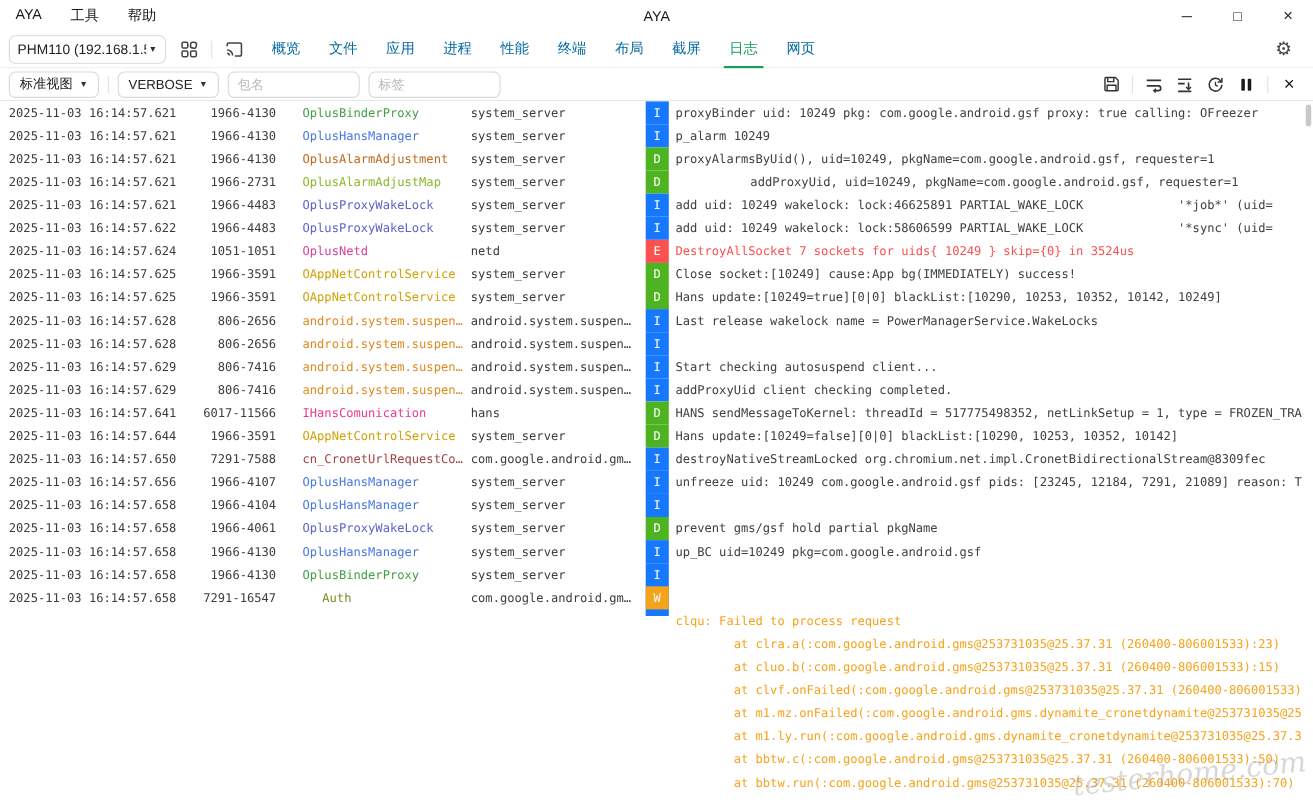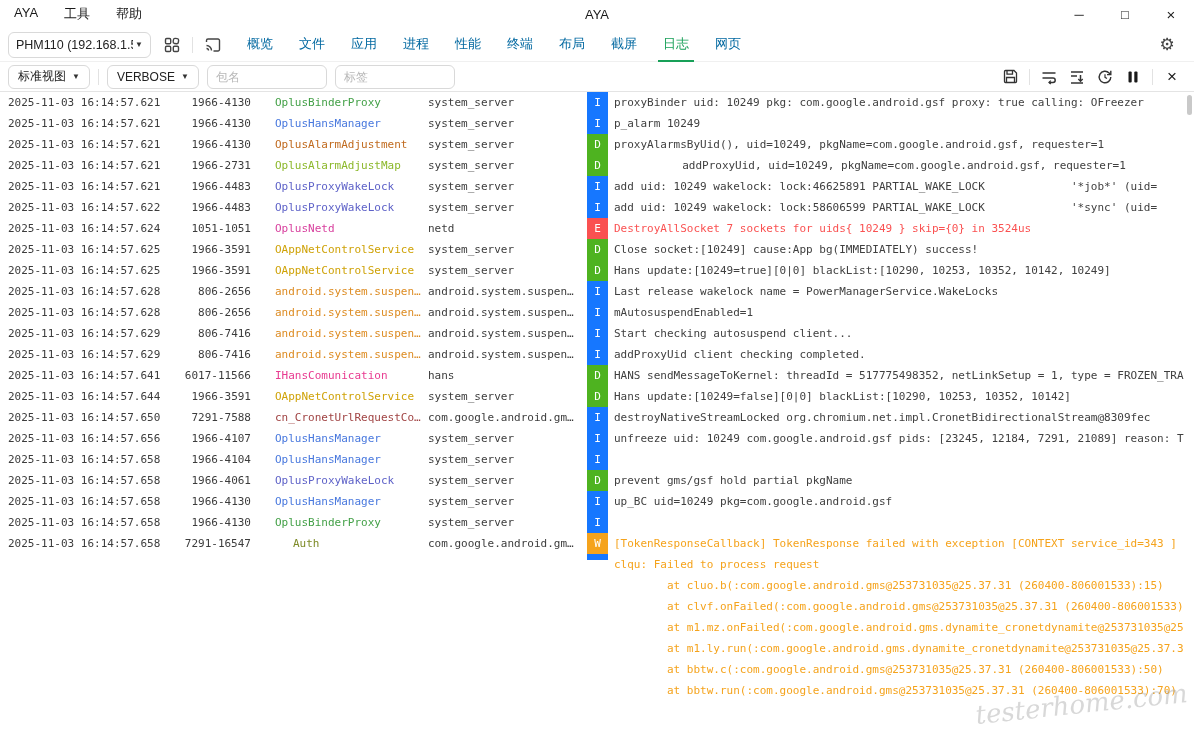--- a/index.html
+++ b/index.html
@@ -275,21 +275,20 @@
     <span class="c-msg" style="color: rgb(64, 64, 64);">Last release wakelock name = PowerManagerService.WakeLocks</span>
   </div>
 
   <div class="log-row">
     <span class="c-time">2025-11-03 16:14:57.628</span>
     <span class="c-pid">806-2656</span>
     <span></span>
     <span class="c-tag" style="color: rgb(221, 139, 33);">android.system.suspen…</span>
     <span class="c-pkg">android.system.suspen…</span>
     <span class="c-badge" style="background: rgb(22, 119, 255);">I</span>
-    <span class="c-msg" style="color: rgb(64, 64, 64);">mAutosuspendEnabled=1</span>
   </div>
 
   <div class="log-row">
     <span class="c-time">2025-11-03 16:14:57.629</span>
     <span class="c-pid">806-7416</span>
     <span></span>
     <span class="c-tag" style="color: rgb(221, 139, 33);">android.system.suspen…</span>
     <span class="c-pkg">android.system.suspen…</span>
     <span class="c-badge" style="background: rgb(22, 119, 255);">I</span>
     <span class="c-msg" style="color: rgb(64, 64, 64);">Start checking autosuspend client...</span>
@@ -384,33 +383,41 @@
     <span class="c-msg" style="color: rgb(64, 64, 64); margin-top: 48px;">proxyBinder uid: 10249 pkg: com.google.android.gsf proxy: false calling: OFreezer</span>
   </div>
 
   <div class="log-row">
     <span class="c-time">2025-11-03 16:14:57.658</span>
     <span class="c-pid">7291-16547</span>
     <span></span>
     <span class="c-tag" style="color: rgb(125, 138, 38); margin-left: 18px;">Auth</span>
     <span class="c-pkg">com.google.android.gm…</span>
     <span class="c-badge" style="background: rgb(245, 163, 28);">W</span>
-    <span class="c-msg" style="color: rgb(245, 163, 28);">[TokenResponseCallback] TokenResponse failed with exception [CONTEXT service_id=343 ]</span>
   </div>
 
   <div class="log-row">
     <span class="c-time"></span>
     <span class="c-pid"></span>
     <span></span>
     <span class="c-tag"></span>
     <span class="c-pkg"></span>
     <span class="c-badge"></span>
     <span class="c-msg" style="color: rgb(245, 163, 28);">clqu: Failed to process request</span>
   </div>
 
+  <div class="log-row">
+    <span class="c-time"></span>
+    <span class="c-pid"></span>
+    <span></span>
+    <span class="c-tag"></span>
+    <span class="c-pkg"></span>
+    <span class="c-badge"></span>
+    <span class="c-msg" style="color: rgb(245, 163, 28);">        at clra.a(:com.google.android.gms@253731035@25.37.31 (260400-806001533):23)</span>
+  </div>
 
   <div class="log-row">
     <span class="c-time"></span>
     <span class="c-pid"></span>
     <span></span>
     <span class="c-tag"></span>
     <span class="c-pkg"></span>
     <span class="c-badge"></span>
     <span class="c-msg" style="color: rgb(245, 163, 28);">        at cluo.b(:com.google.android.gms@253731035@25.37.31 (260400-806001533):15)</span>
   </div>

